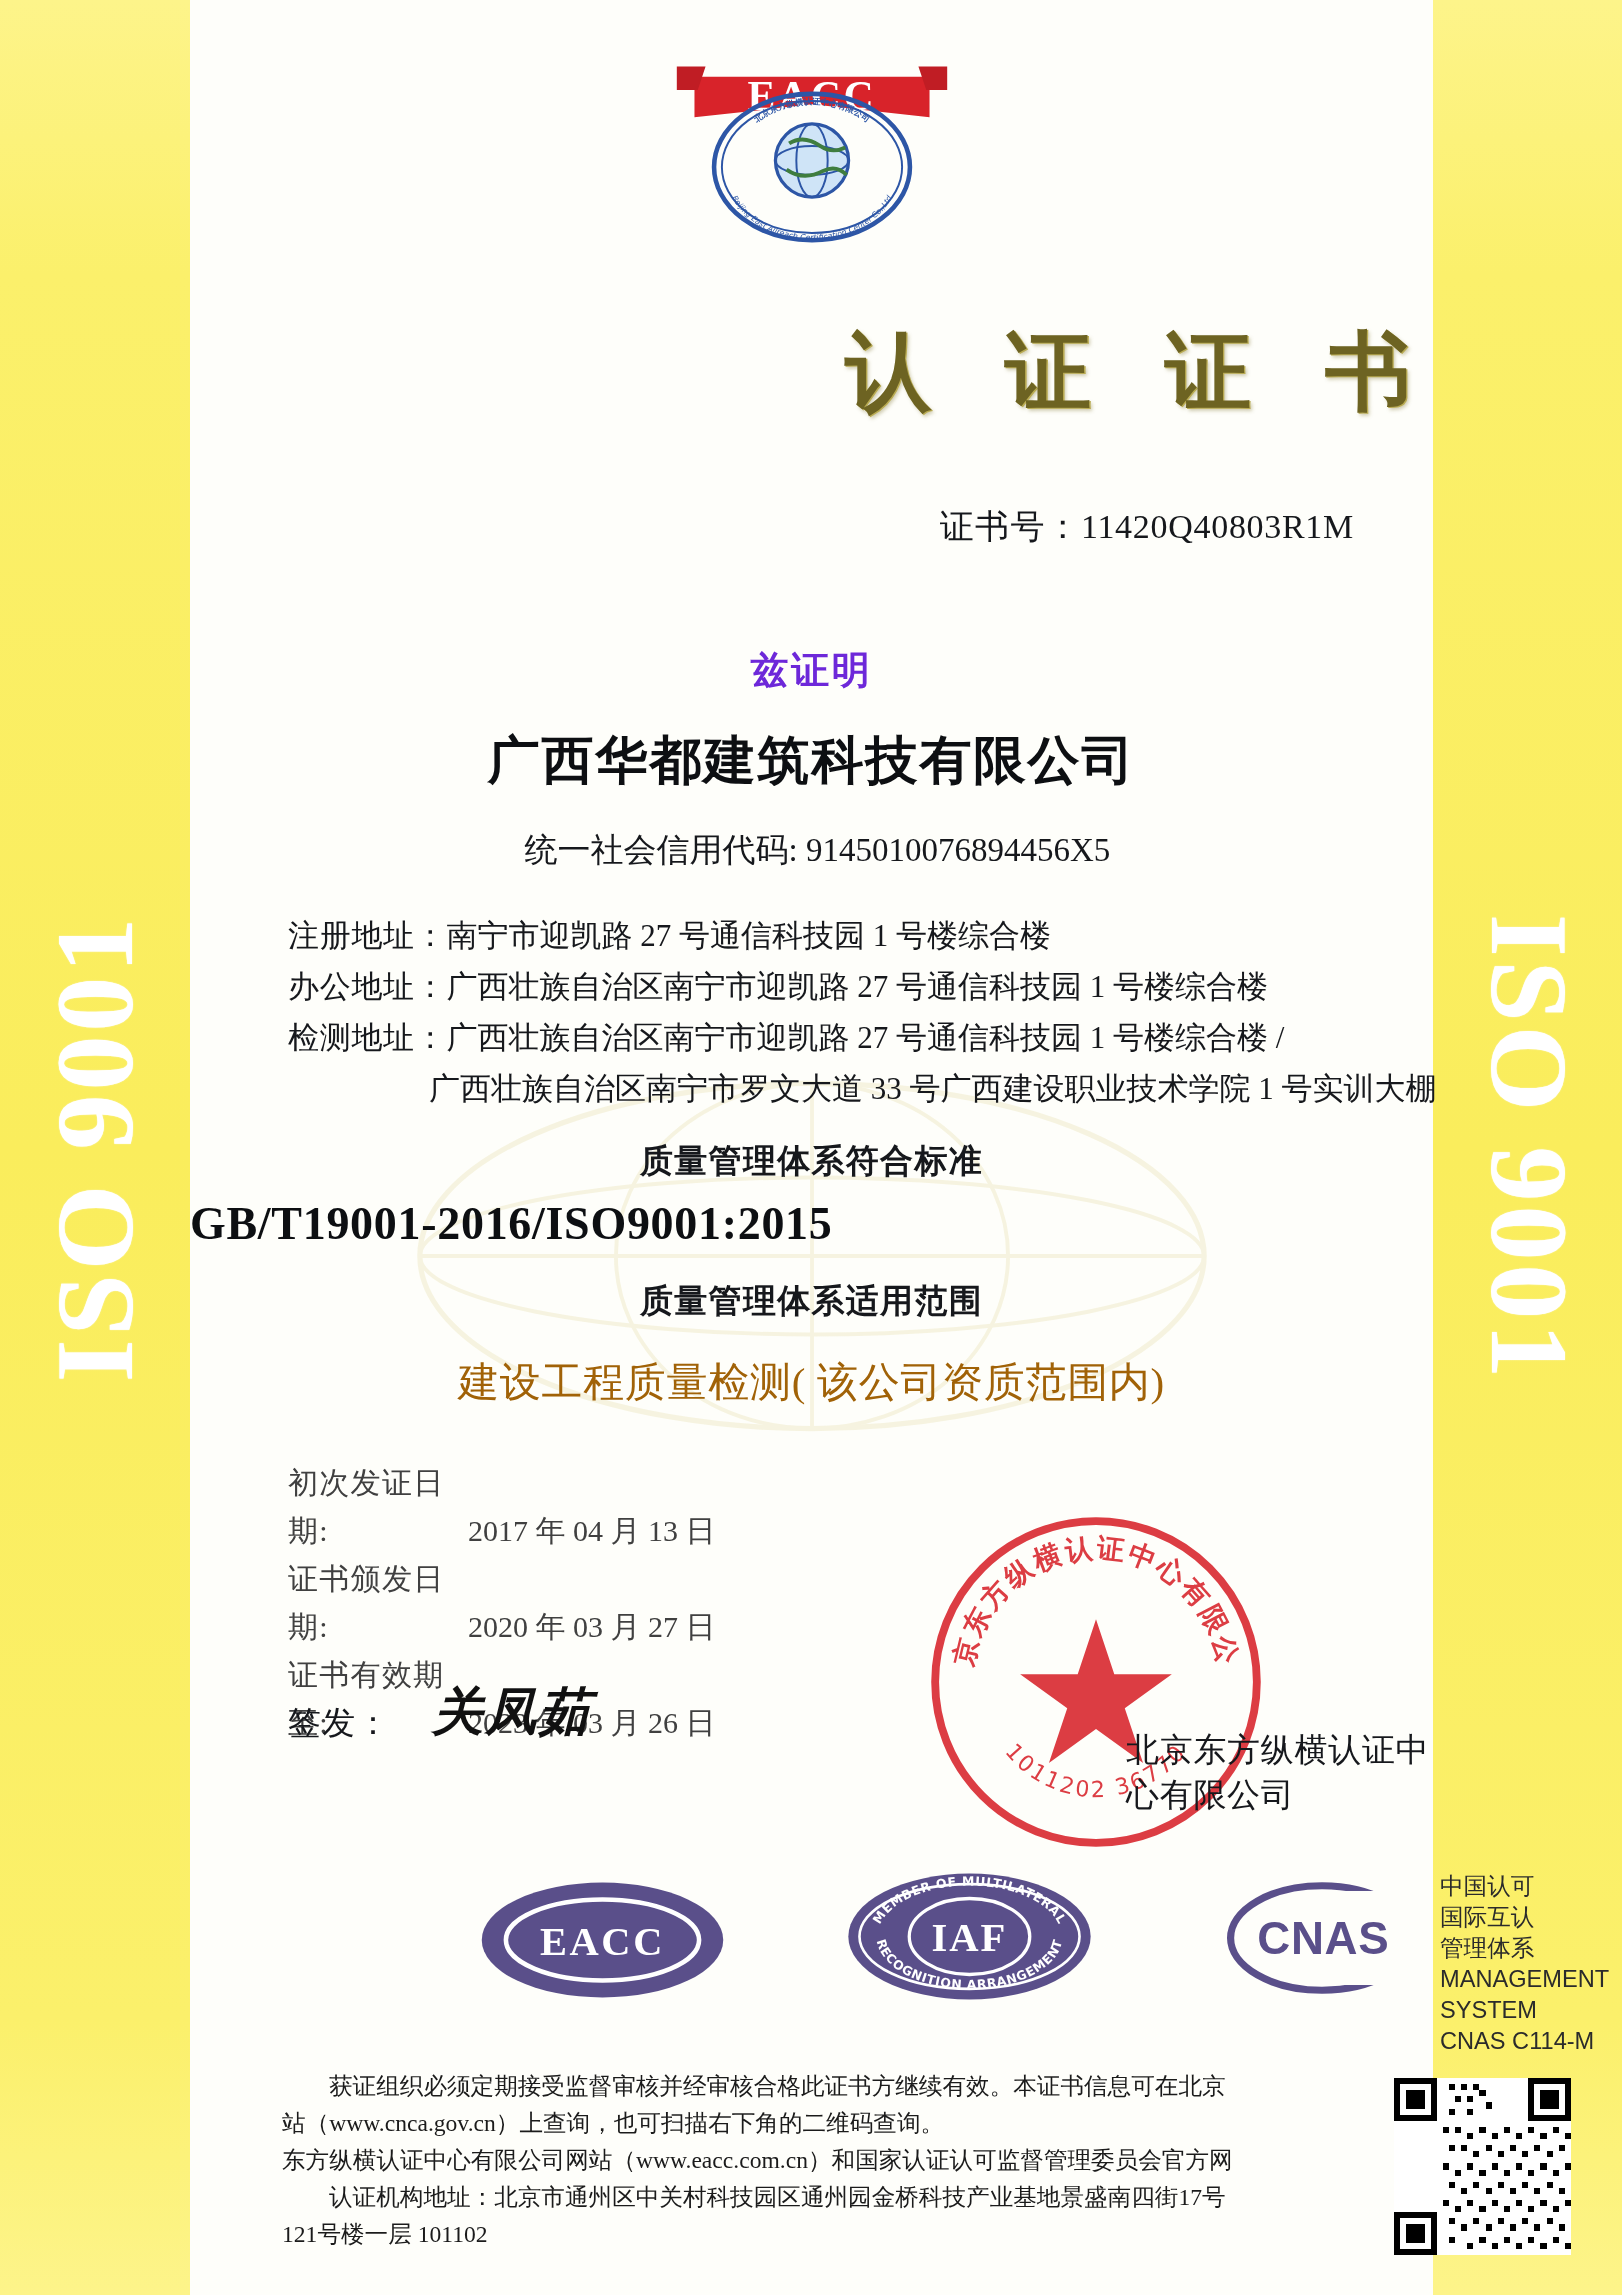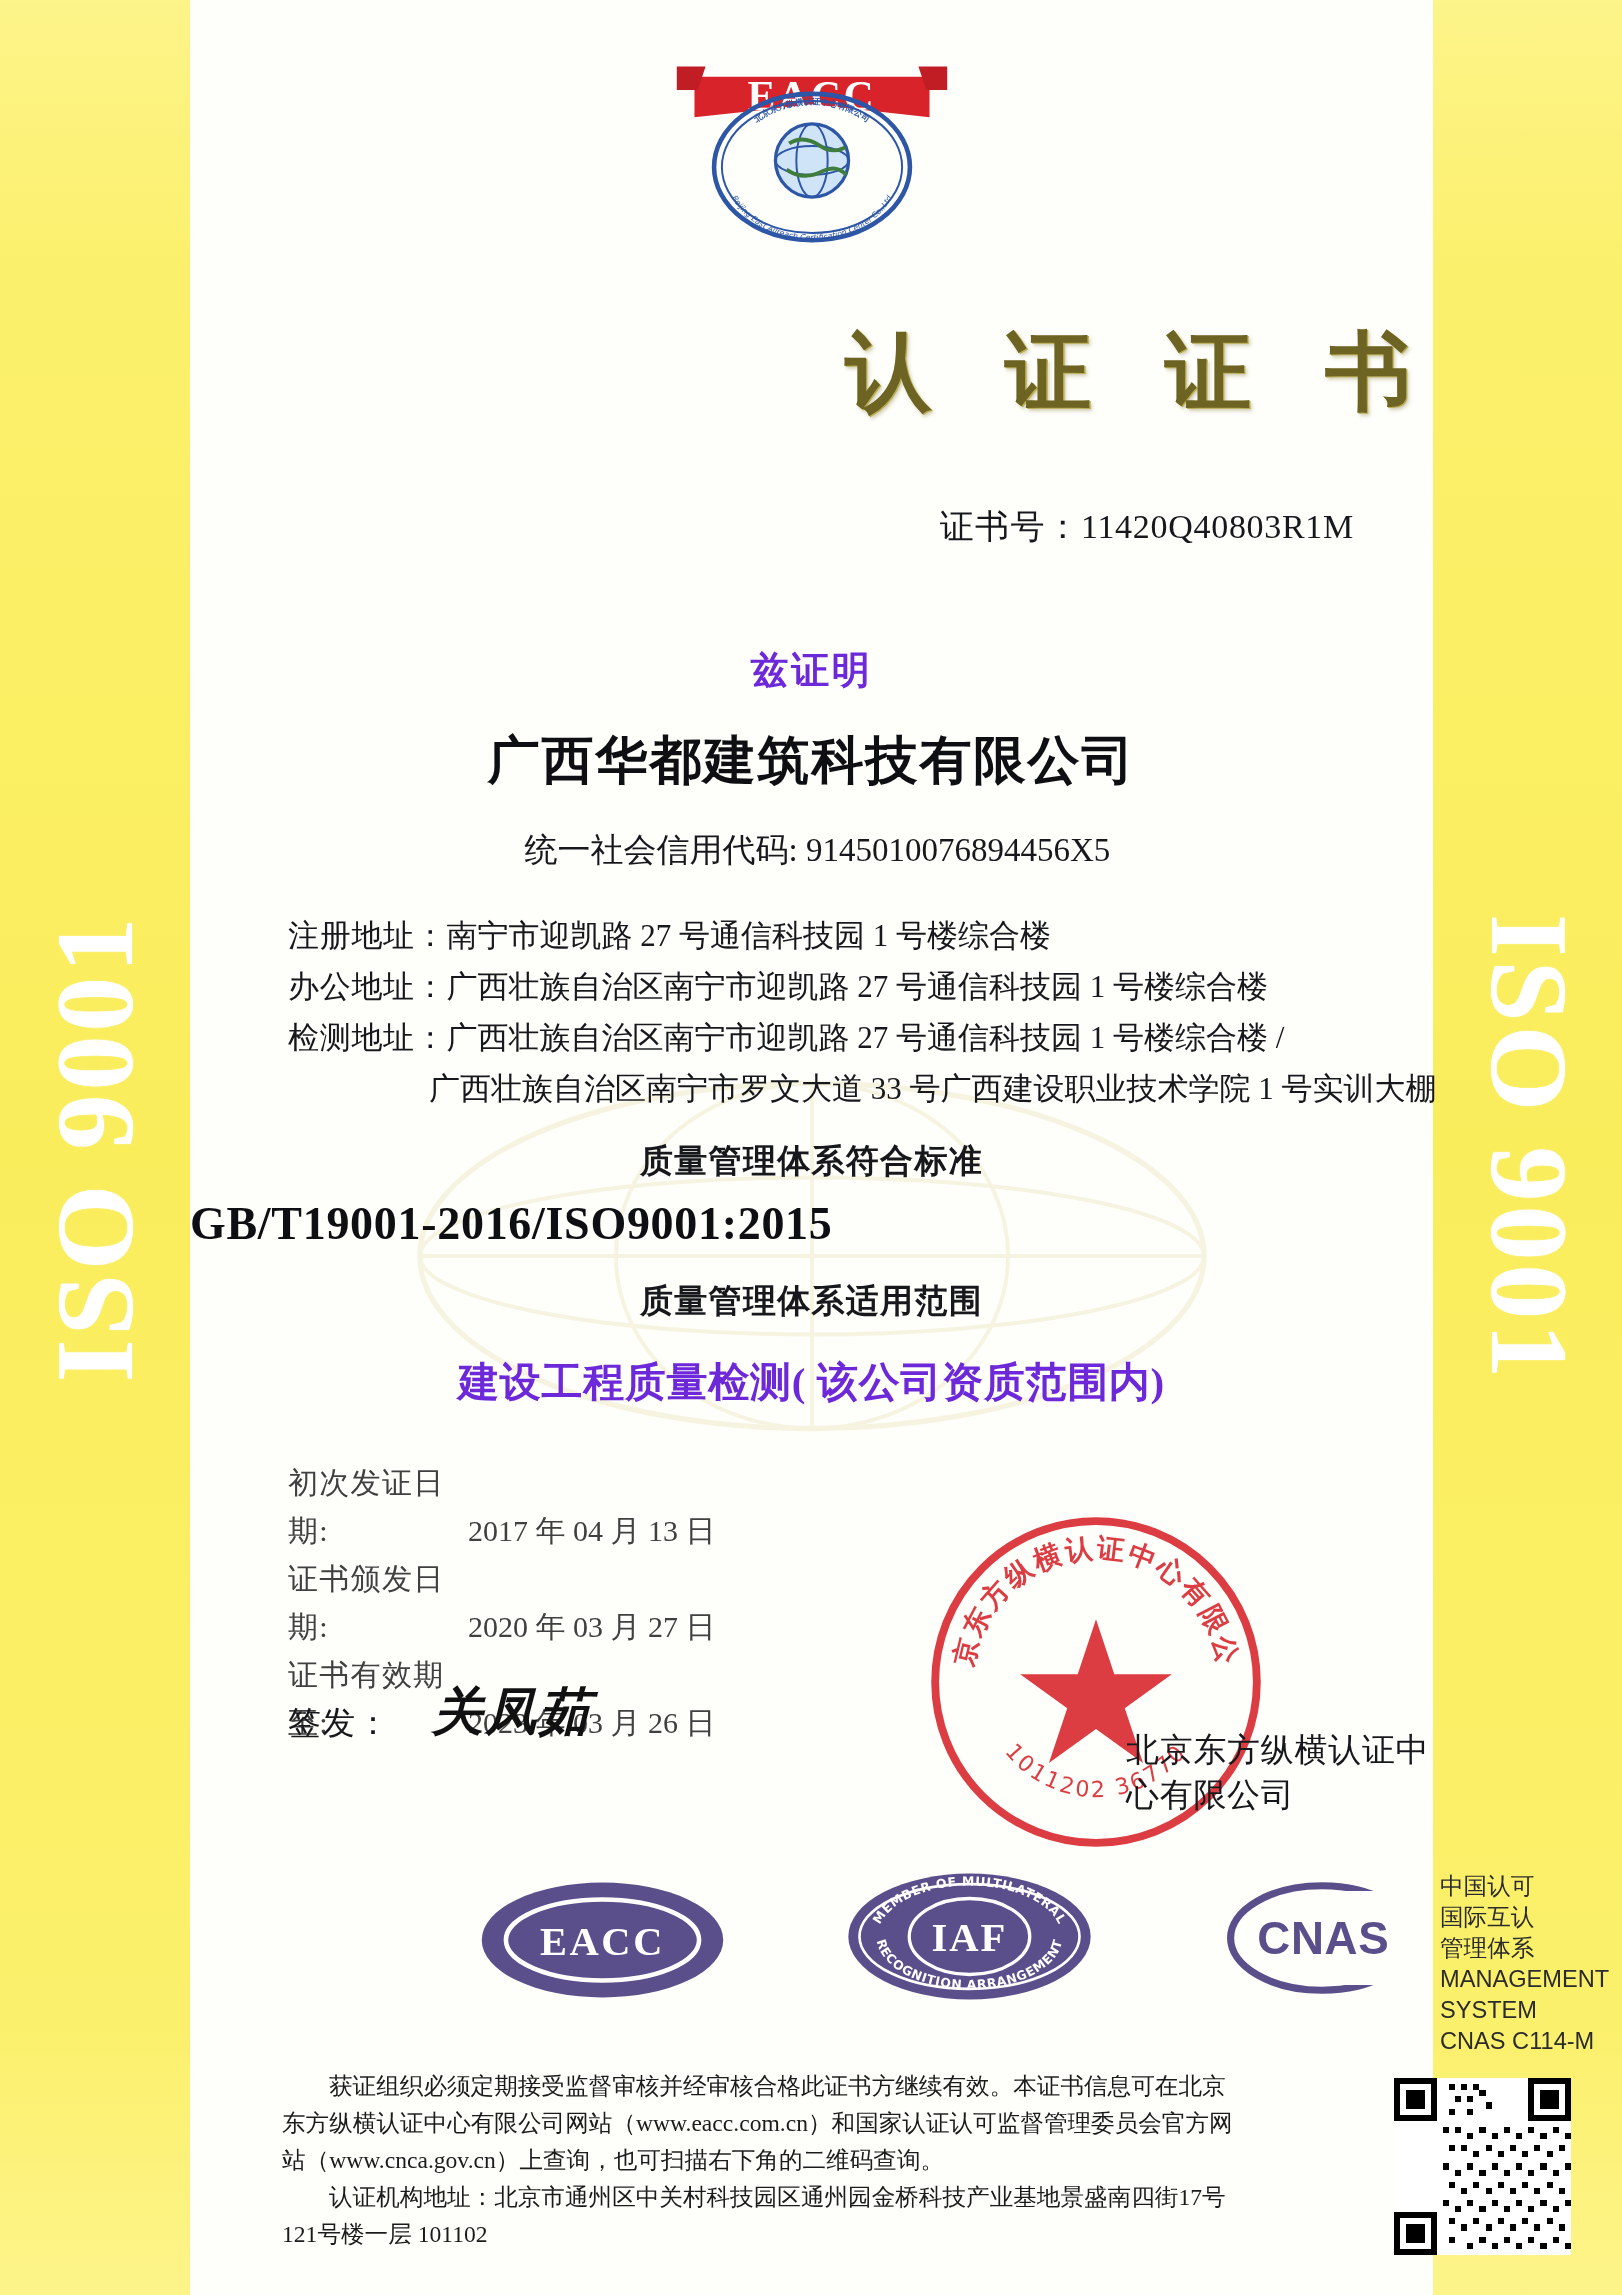--- a/index.html
+++ b/index.html
@@ -173,22 +173,22 @@
     font-weight: bold;
     color: #16181c;
     letter-spacing: 1.3px;
   }
   .scope-value {
     position: absolute;
     top: 1355px;
     left: 0; right: 0;
     text-align: center;
     font-size: 41px;
-    font-weight: bold;
-    color: #6d28d9;
+    font-weight: normal;
+    color: #a16207;
     letter-spacing: 0.7px;
   }
 
   .dates {
     position: absolute;
     top: 1459px;
     left: 98px;
     font-size: 30px;
     line-height: 48px;
     color: #404040;
@@ -424,22 +424,22 @@
         <div>中国认可</div>
         <div>国际互认</div>
         <div>管理体系</div>
         <div>MANAGEMENT SYSTEM</div>
         <div>CNAS C114-M</div>
       </div>
     </div>
 
     <div class="footer">
       <p class="indent">获证组织必须定期接受监督审核并经审核合格此证书方继续有效。本证书信息可在北京</p>
+      <p>站（www.cnca.gov.cn）上查询，也可扫描右下角的二维码查询。</p>
       <p>东方纵横认证中心有限公司网站（www.eacc.com.cn）和国家认证认可监督管理委员会官方网</p>
-      <p>站（www.cnca.gov.cn）上查询，也可扫描右下角的二维码查询。</p>
       <p class="indent">认证机构地址：北京市通州区中关村科技园区通州园金桥科技产业基地景盛南四街17号</p>
       <p>121号楼一层 101102</p>
     </div>
 
     <svg class="qr" viewBox="0 0 29 29" shape-rendering="crispEdges">
       <rect width="29" height="29" fill="#ffffff"></rect>
       <g fill="#000000">
         <rect x="0" y="0" width="7" height="1"></rect>
           <rect x="0" y="6" width="7" height="1"></rect>
         <rect x="0" y="0" width="1" height="7"></rect>

